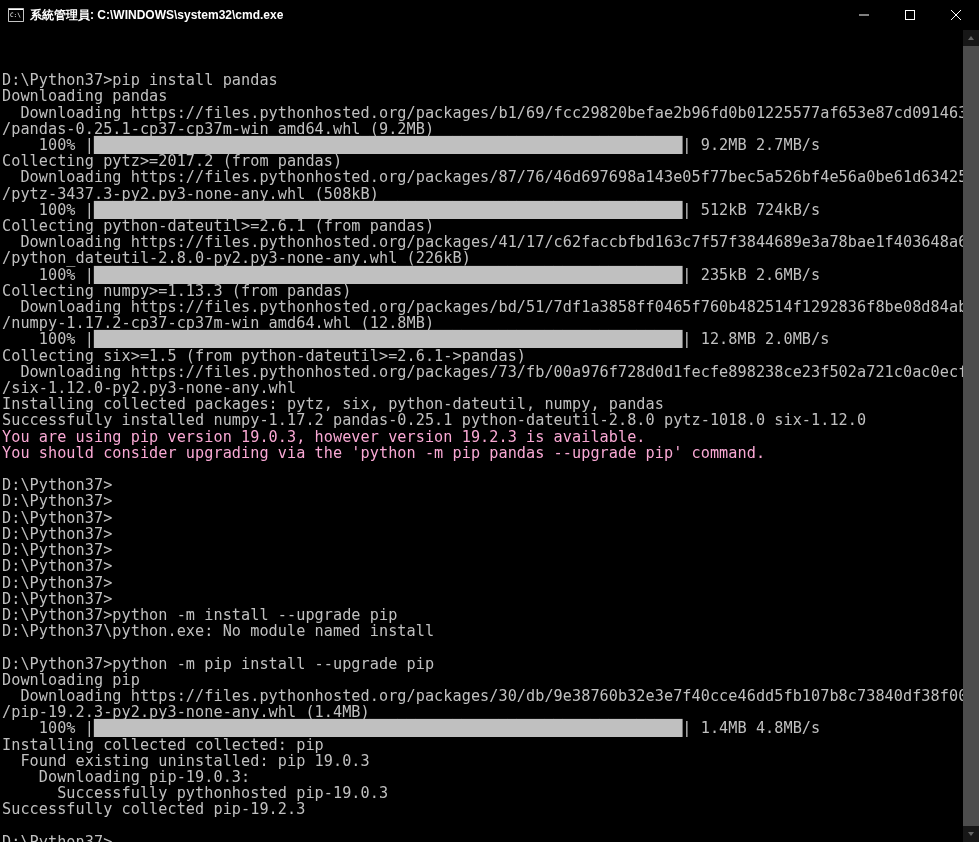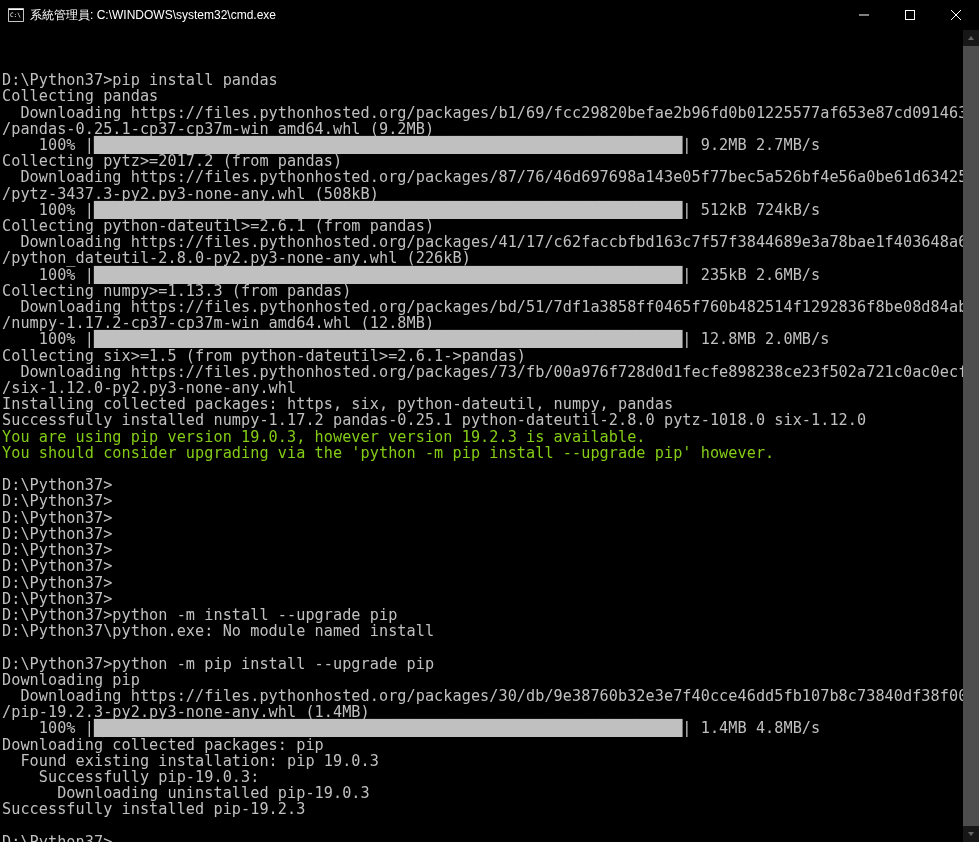--- a/index.html
+++ b/index.html
@@ -1,32 +1,32 @@
 <!DOCTYPE html>
 <html><head>
 <meta charset="utf-8">
 <style>
 * { margin: 0; padding: 0; box-sizing: border-box; }
 body { width: 979px; height: 842px; background: #000; font-family: "Consolas", "Courier New", monospace; overflow: hidden; }
 .titlebar { height: 30px; background: #000; display: flex; align-items: center; color: #fff; font-family: "Segoe UI", sans-serif; font-size: 12px; }
 .titlebar-icon { width: 16px; height: 14px; margin: 0 6px 0 8px; display: flex; align-items: center; justify-content: center; }
 .titlebar-icon svg { width: 16px; height: 14px; }
-.titlebar-title { flex: 1; }
+.titlebar-title { flex: 1; font-weight: bold; }
 .win-controls { display: flex; height: 100%; }
 .win-btn { width: 46px; height: 30px; display: flex; align-items: center; justify-content: center; color: #fff; }
 .win-btn svg { width: 10px; height: 10px; }
 .terminal { padding: 26px 2px 2px 2px; color: #c0c0c0; font-size: 15.2px; line-height: 16.2px; letter-spacing: 0.05px; font-family: "MingLiU", "PMingLiU","NSimSun", "SimSun", "Consolas", monospace; white-space: pre; position: relative; }
 .scrollbar { position: absolute; right: 0; top: 30px; width: 16px; height: 812px; background: #171717; }
 .scrollbar-thumb { position: absolute; top: 16px; width: 16px; height: 780px; background: #4d4d4d; }
 .scrollbar-btn { position: absolute; width: 16px; height: 16px; background: #171717; display:flex; align-items:center; justify-content:center; }
 .scrollbar-btn.up { top: 0; }
 .scrollbar-btn.down { bottom: 0; }
 .scrollbar-btn svg { width:8px; height:8px; fill:#666; }
 .bar { background: #c0c0c0; color: #c0c0c0; }
-.warn { color: #84cc16; }
+.warn { color: #f9a8d4; }
 </style>
 </head>
 <body>
 
 <div class="titlebar">
   <span class="titlebar-icon">
     <svg viewBox="0 0 16 14">
         <rect x="0" y="0" width="16" height="14" fill="#fff" stroke="#888" stroke-width="1"></rect>
         <rect x="1" y="2" width="14" height="11" fill="#000"></rect>
         <text x="2" y="9" font-size="6" fill="#fff" font-family="monospace">C:\</text>
@@ -48,65 +48,65 @@
         <svg viewBox="0 0 10 10">
           <line x1="0" y1="0" x2="10" y2="10" stroke="#fff" stroke-width="1"></line>
           <line x1="10" y1="0" x2="0" y2="10" stroke="#fff" stroke-width="1"></line>
         </svg>
       </div>
   </div>
 </div>
 
 <div class="terminal">
 <span>D:\Python37&gt;pip install pandas</span>
-<span>Collecting pandas</span>
+<span>Downloading pandas</span>
 <span>  Downloading https://files.pythonhosted.org/packages/b1/69/fcc29820befae2b96fd0b01225577af653e87cd0914634bb2d372a457bd7</span>
 <span>/pandas-0.25.1-cp37-cp37m-win_amd64.whl (9.2MB)</span>
 <span>    100% |</span><span class="bar">████████████████████████████████████████████████████████████████</span><span>| 9.2MB 2.7MB/s</span>
 <span>Collecting pytz&gt;=2017.2 (from pandas)</span>
 <span>  Downloading https://files.pythonhosted.org/packages/87/76/46d697698a143e05f77bec5a526bf4e56a0be61d63425b68f4ba553b51f2</span>
 <span>/pytz-3437.3-py2.py3-none-any.whl (508kB)</span>
 <span>    100% |</span><span class="bar">████████████████████████████████████████████████████████████████</span><span>| 512kB 724kB/s</span>
 <span>Collecting python-dateutil&gt;=2.6.1 (from pandas)</span>
 <span>  Downloading https://files.pythonhosted.org/packages/41/17/c62faccbfbd163c7f57f3844689e3a78bae1f403648a6afb1d0866d87fbb</span>
 <span>/python_dateutil-2.8.0-py2.py3-none-any.whl (226kB)</span>
 <span>    100% |</span><span class="bar">████████████████████████████████████████████████████████████████</span><span>| 235kB 2.6MB/s</span>
 <span>Collecting numpy&gt;=1.13.3 (from pandas)</span>
 <span>  Downloading https://files.pythonhosted.org/packages/bd/51/7df1a3858ff0465f760b482514f1292836f8be08d84aba411b48dda72fa9</span>
 <span>/numpy-1.17.2-cp37-cp37m-win_amd64.whl (12.8MB)</span>
 <span>    100% |</span><span class="bar">████████████████████████████████████████████████████████████████</span><span>| 12.8MB 2.0MB/s</span>
 <span>Collecting six&gt;=1.5 (from python-dateutil&gt;=2.6.1-&gt;pandas)</span>
 <span>  Downloading https://files.pythonhosted.org/packages/73/fb/00a976f728d0d1fecfe898238ce23f502a721c0ac0ecfedb80e0d88c64e9</span>
 <span>/six-1.12.0-py2.py3-none-any.whl</span>
-<span>Installing collected packages: https, six, python-dateutil, numpy, pandas</span>
+<span>Installing collected packages: pytz, six, python-dateutil, numpy, pandas</span>
 <span>Successfully installed numpy-1.17.2 pandas-0.25.1 python-dateutil-2.8.0 pytz-1018.0 six-1.12.0</span>
 <span class="warn">You are using pip version 19.0.3, however version 19.2.3 is available.</span>
-<span class="warn">You should consider upgrading via the 'python -m pip install --upgrade pip' however.</span>
+<span class="warn">You should consider upgrading via the 'python -m pip pandas --upgrade pip' command.</span>
 <span></span>
 <span>D:\Python37&gt;</span>
 <span>D:\Python37&gt;</span>
 <span>D:\Python37&gt;</span>
 <span>D:\Python37&gt;</span>
 <span>D:\Python37&gt;</span>
 <span>D:\Python37&gt;</span>
 <span>D:\Python37&gt;</span>
 <span>D:\Python37&gt;</span>
 <span>D:\Python37&gt;python -m install --upgrade pip</span>
 <span>D:\Python37\python.exe: No module named install</span>
 <span></span>
 <span>D:\Python37&gt;python -m pip install --upgrade pip</span>
 <span>Downloading pip</span>
 <span>  Downloading https://files.pythonhosted.org/packages/30/db/9e38760b32e3e7f40cce46dd5fb107b8c73840df38f0046d8e6514e675a1</span>
 <span>/pip-19.2.3-py2.py3-none-any.whl (1.4MB)</span>
 <span>    100% |</span><span class="bar">████████████████████████████████████████████████████████████████</span><span>| 1.4MB 4.8MB/s</span>
-<span>Downloading collected packages: pip</span>
-<span>  Found existing installation: pip 19.0.3</span>
-<span>    Successfully pip-19.0.3:</span>
-<span>      Downloading uninstalled pip-19.0.3</span>
-<span>Successfully installed pip-19.2.3</span>
+<span>Installing collected collected: pip</span>
+<span>  Found existing uninstalled: pip 19.0.3</span>
+<span>    Downloading pip-19.0.3:</span>
+<span>      Successfully pythonhosted pip-19.0.3</span>
+<span>Successfully collected pip-19.2.3</span>
 <span></span>
 <span>D:\Python37&gt;</span>
 </div>
 
 <div class="scrollbar">
   <div class="scrollbar-btn up">
       <svg viewBox="0 0 8 8">
         <polygon points="4,2 7,6 1,6"></polygon>
       </svg>
     </div>

